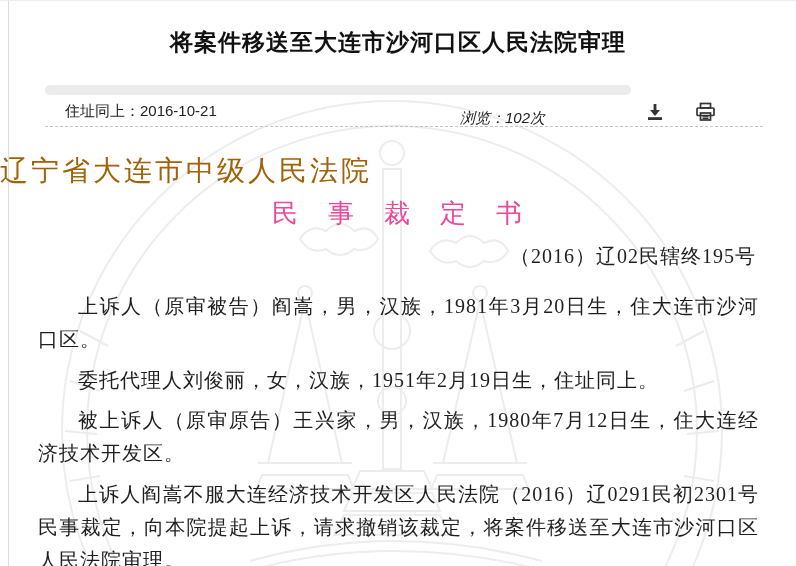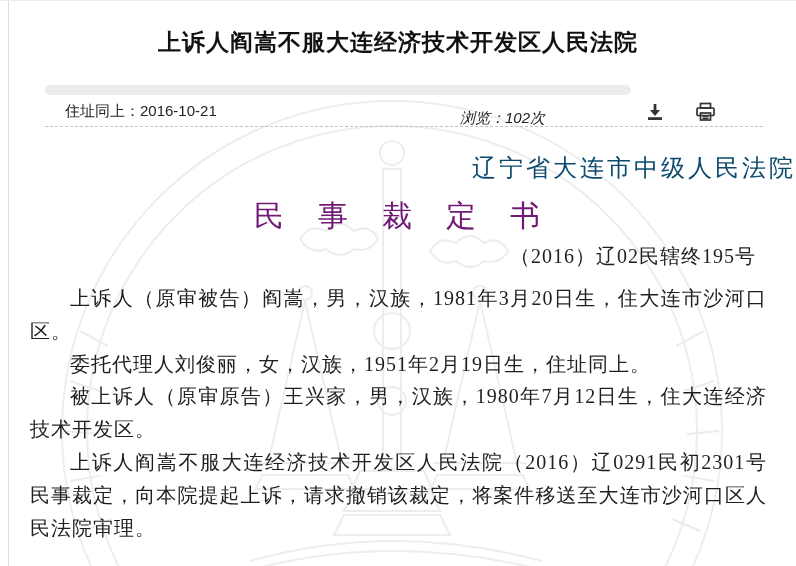--- a/index.html
+++ b/index.html
@@ -60,53 +60,53 @@
     border-top: 1px dashed #c3c3c3;
   }
   .watermark {
     position: absolute;
     left: 0; top: 0;
     pointer-events: none;
   }
   .court-name {
     position: absolute;
     top: 151px; left: 0; right: 0;
-    text-align: right;
-    font-size: 24px;
+    text-align: left;
+    font-size: 28px;
     letter-spacing: 3px;
-    color: #0c4a6e;
+    color: #a16207;
   }
   .doc-type {
     position: absolute;
     top: 195px; left: 0; right: 0;
     text-align: center;
-    font-size: 30px;
+    font-size: 26px;
     letter-spacing: 2px;
-    color: #701a75;
+    color: #ec4899;
   }
   .case-number {
     position: absolute;
     top: 242px; right: 40px;
     font-size: 20px;
     letter-spacing: 1px;
     color: #1e1e1e;
     margin-left: 20px;
   }
   .doc-body {
     position: absolute;
     top: 281px; left: 30px;
     width: 737px;
     font-size: 20px;
     line-height: 32.8px;
     letter-spacing: 1px;
     text-align: justify;
     color: #1e1e1e;
   }
   .doc-body p {
-    margin: 0;
+    margin: 8px;
     text-indent: 2em;
   }
 </style>
 </head>
 <body>
 
 <div class="page">
   <div class="left-border"></div>
 
   <svg class="watermark" width="796" height="566" viewBox="0 0 796 566" fill="none" stroke="#ededed" stroke-width="2">
@@ -154,21 +154,21 @@
       <circle cx="392" cy="330" r="18"></circle>
       <circle cx="392" cy="400" r="14"></circle>
     </g>
 
     <g>
       <path d="M250 560 q142 -40 292 0"></path>
       <path d="M262 566 q130 -32 268 0"></path>
     </g>
   </svg>
 
-  <div class="doc-title">上诉人阎嵩不服大连经济技术开发区人民法院</div>
+  <div class="doc-title">将案件移送至大连市沙河口区人民法院审理</div>
 
   <div class="gray-band"></div>
 
   <div class="meta-row">
     <span class="meta-publish"><span>住址同上：</span><span>2016-10-21</span></span>
     <span class="meta-views"><span>浏览：</span><span>102次</span></span>
     <span class="icon-btn icon-download">
       <svg width="20" height="20" viewBox="0 0 20 20">
         <rect x="8.6" y="2" width="2.8" height="7" fill="#333"></rect>
         <path d="M5 8 h10 l-5 6 z" fill="#333"></path>

